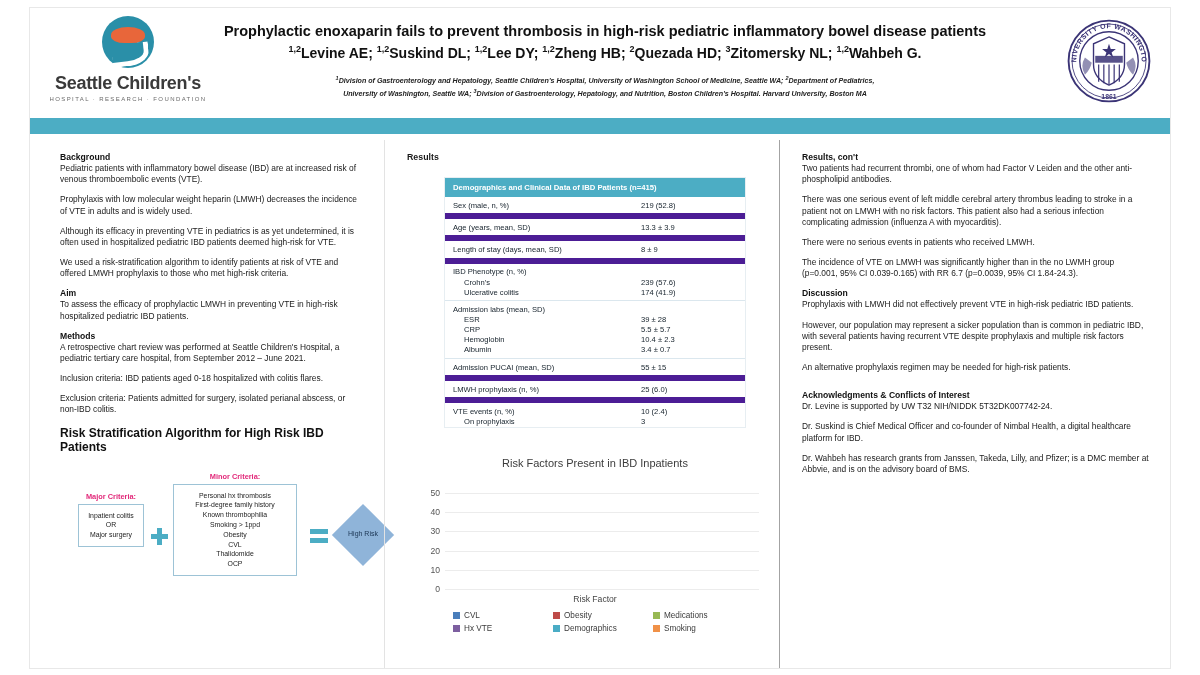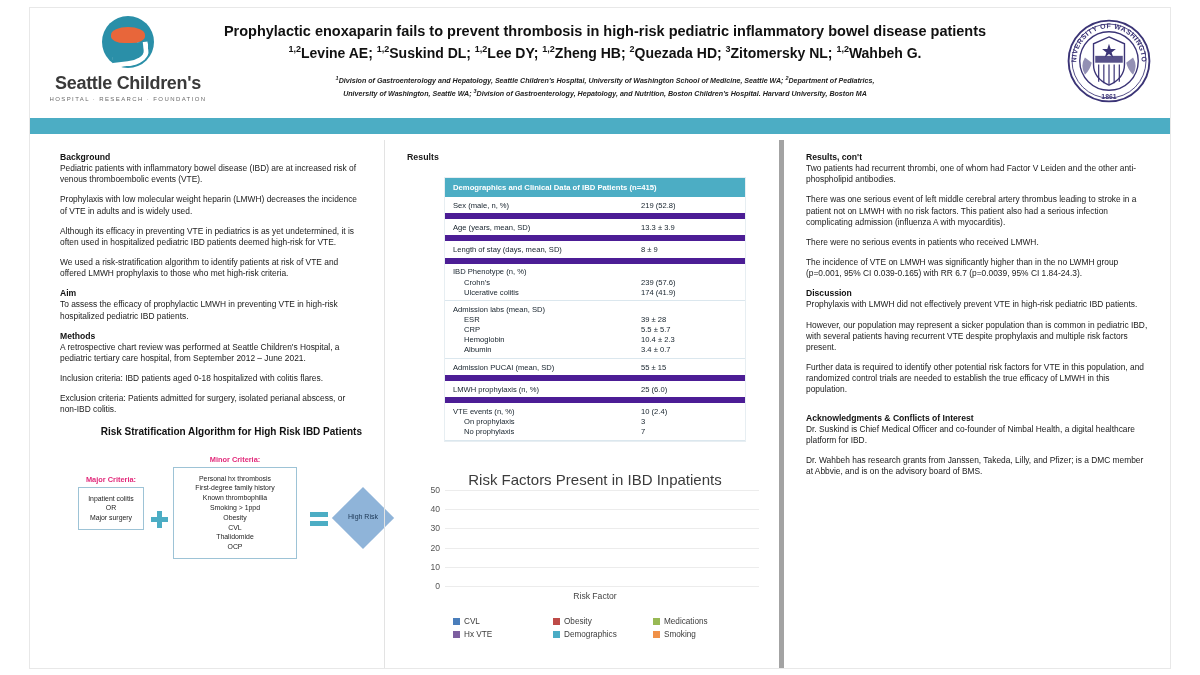--- a/index.html
+++ b/index.html
@@ -101,33 +101,33 @@
     height: 534px;
     padding-top: 6px;
     box-sizing: border-box;
   }
   .col {
     box-sizing: border-box;
     position: relative;
   }
   .col-left  { width: 354px; padding: 12px 22px 0 30px; }
   .col-mid   { width: 395px; padding: 12px 18px 0 22px; border-left: 1px solid #e3e3e3; }
-  .col-right { width: 391px; padding: 12px 20px 0 22px; border-left: 5px solid #a3a3a3; }
+  .col-right { width: 391px; padding: 12px 20px 0 22px; border-left: 1px solid #a3a3a3; }
 
   h2.sec {
     font-size: 8.6px; font-weight: bold; margin: 0 0 1px 0; color: #111;
   }
   p.body {
     font-size: 8.4px; line-height: 1.33; margin: 0 0 9px 0; color: #1a1a1a;
   }
   .spacer-8 { height: 8px; }
 
   
   .algo-title {
-    font-size: 10px; font-weight: bold; text-align: right;
+    font-size: 12px; font-weight: bold; text-align: left;
     margin: 10px 0 12px 0; color: #111;
   }
   .algo-wrap {
     position: relative; height: 120px; font-size: 7px;
   }
   .algo-label {
     color: #e2297a; font-weight: bold; font-size: 7.4px;
     text-align: center;
   }
   .major-col {
@@ -198,22 +198,22 @@
   .tbl tr.grp td { border-bottom: none; padding-bottom: 1px; }
   .tbl tr.sub td { border-bottom: none; padding-top: 0.5px; padding-bottom: 0.5px; }
   .tbl tr.sub-last td { padding-bottom: 3.6px; border-bottom: 1px solid #dbe7ee; }
 
   
   .chart-box {
     margin-top: 30px; margin-left: 4px;
     width: 368px; height: 162px; position: relative;
   }
   .chart-title {
-    text-align: center; font-size: 15px; color: #3c3c3c;
-    margin-bottom: 2px;
+    text-align: center; font-size: 11px; color: #3c3c3c;
+    margin-bottom: 24px;
   }
   .plot {
     position: relative; height: 96px; margin-left: 34px; margin-right: 20px;
     border-bottom: 1px solid #d2d2d2;
   }
   .gridline {
     position: absolute; left: 0; right: 0; height: 1px; background: #ececec;
   }
   .ytick {
     position: absolute; right: 100%; margin-right: 5px;
@@ -224,21 +224,21 @@
     position: absolute; left: 0; right: 0; bottom: 0; top: 0;
     display: flex; align-items: flex-end;
     padding: 0 6px 0 14px; box-sizing: border-box;
   }
   .bar-slot { flex: 1; display: flex; justify-content: center; }
   .bar { width: 70%; }
   .xaxis-label {
     text-align: center; font-size: 8.6px; color: #444; margin-top: 4px;
   }
   .legend {
-    margin-top: 16px; display: flex; flex-wrap: wrap;
+    margin-top: 7px; display: flex; flex-wrap: wrap;
     padding-left: 42px; width: 300px;
   }
   .leg-item {
     width: 33.33%; display: flex; align-items: center;
     font-size: 8.2px; color: #3c3c3c; margin-bottom: 4px;
   }
   .leg-sw {
     width: 7px; height: 7px; margin-right: 4px; flex: 0 0 auto;
   }
 
@@ -412,24 +412,20 @@
               <td class="val">25 (6.0)</td>
             </tr>
             <tr class="grp">
               <td>VTE events (n, %)</td>
               <td class="val">10 (2.4)</td>
             </tr>
             <tr class="sub">
               <td class="ind">On prophylaxis</td>
               <td class="val">3</td>
             </tr>
-            <tr class="sub sub-last">
-              <td class="ind">No prophylaxis</td>
-              <td class="val">7</td>
-            </tr>
           </tbody>
       </table>
 
       <div class="chart-box">
         <div class="chart-title">Risk Factors Present in IBD Inpatients</div>
         <div class="plot" id="plot">
           <div class="bars" id="bars">
               <div class="bar-slot">
                 <div class="bar" style="height: 90%; background: rgb(74, 126, 187);"></div>
               </div>
@@ -497,23 +493,24 @@
       <p class="body">Two patients had recurrent thrombi, one of whom had Factor V Leiden and the other anti-phospholipid antibodies.</p>
       <p class="body">There was one serious event of left middle cerebral artery thrombus leading to stroke in a patient not on LMWH with no risk factors. This patient also had a serious infection complicating admission (influenza A with myocarditis).</p>
       <p class="body">There were no serious events in patients who received LMWH.</p>
       <p class="body">
         <span>The incidence of VTE on LMWH was significantly higher than in the no LWMH group (p=0.001, 95% CI 0.039-0.165) with </span><b class="rr">RR 6.7</b><span> (p=0.0039, 95% CI 1.84-24.3).</span>
       </p>
 
       <h2 class="sec">Discussion</h2>
       <p class="body">Prophylaxis with LMWH did not effectively prevent VTE in high-risk pediatric IBD patients.</p>
       <p class="body">However, our population may represent a sicker population than is common in pediatric IBD, with several patients having recurrent VTE despite prophylaxis and multiple risk factors present.</p>
-      <p class="body">Further data is required to identify other potential risk factors for VTE in this population, and randomized control trials are needed to establish the true efficacy of LMWH in this population.</p>
+      <p class="body">An alternative prophylaxis regimen may be needed for high-risk patients.</p>
 
       <div class="spacer-8"></div>
 
       <h2 class="sec">Acknowledgments &amp; Conflicts of Interest</h2>
+      <p class="body">Dr. Levine is supported by UW T32 NIH/NIDDK 5T32DK007742-24.</p>
       <p class="body">Dr. Suskind is Chief Medical Officer and co-founder of Nimbal Health, a digital healthcare platform for IBD.</p>
       <p class="body">Dr. Wahbeh has research grants from Janssen, Takeda, Lilly, and Pfizer; is a DMC member at Abbvie, and is on the advisory board of BMS.</p>
     </div>
 
   </div>
 </div>
 
 </body></html>

